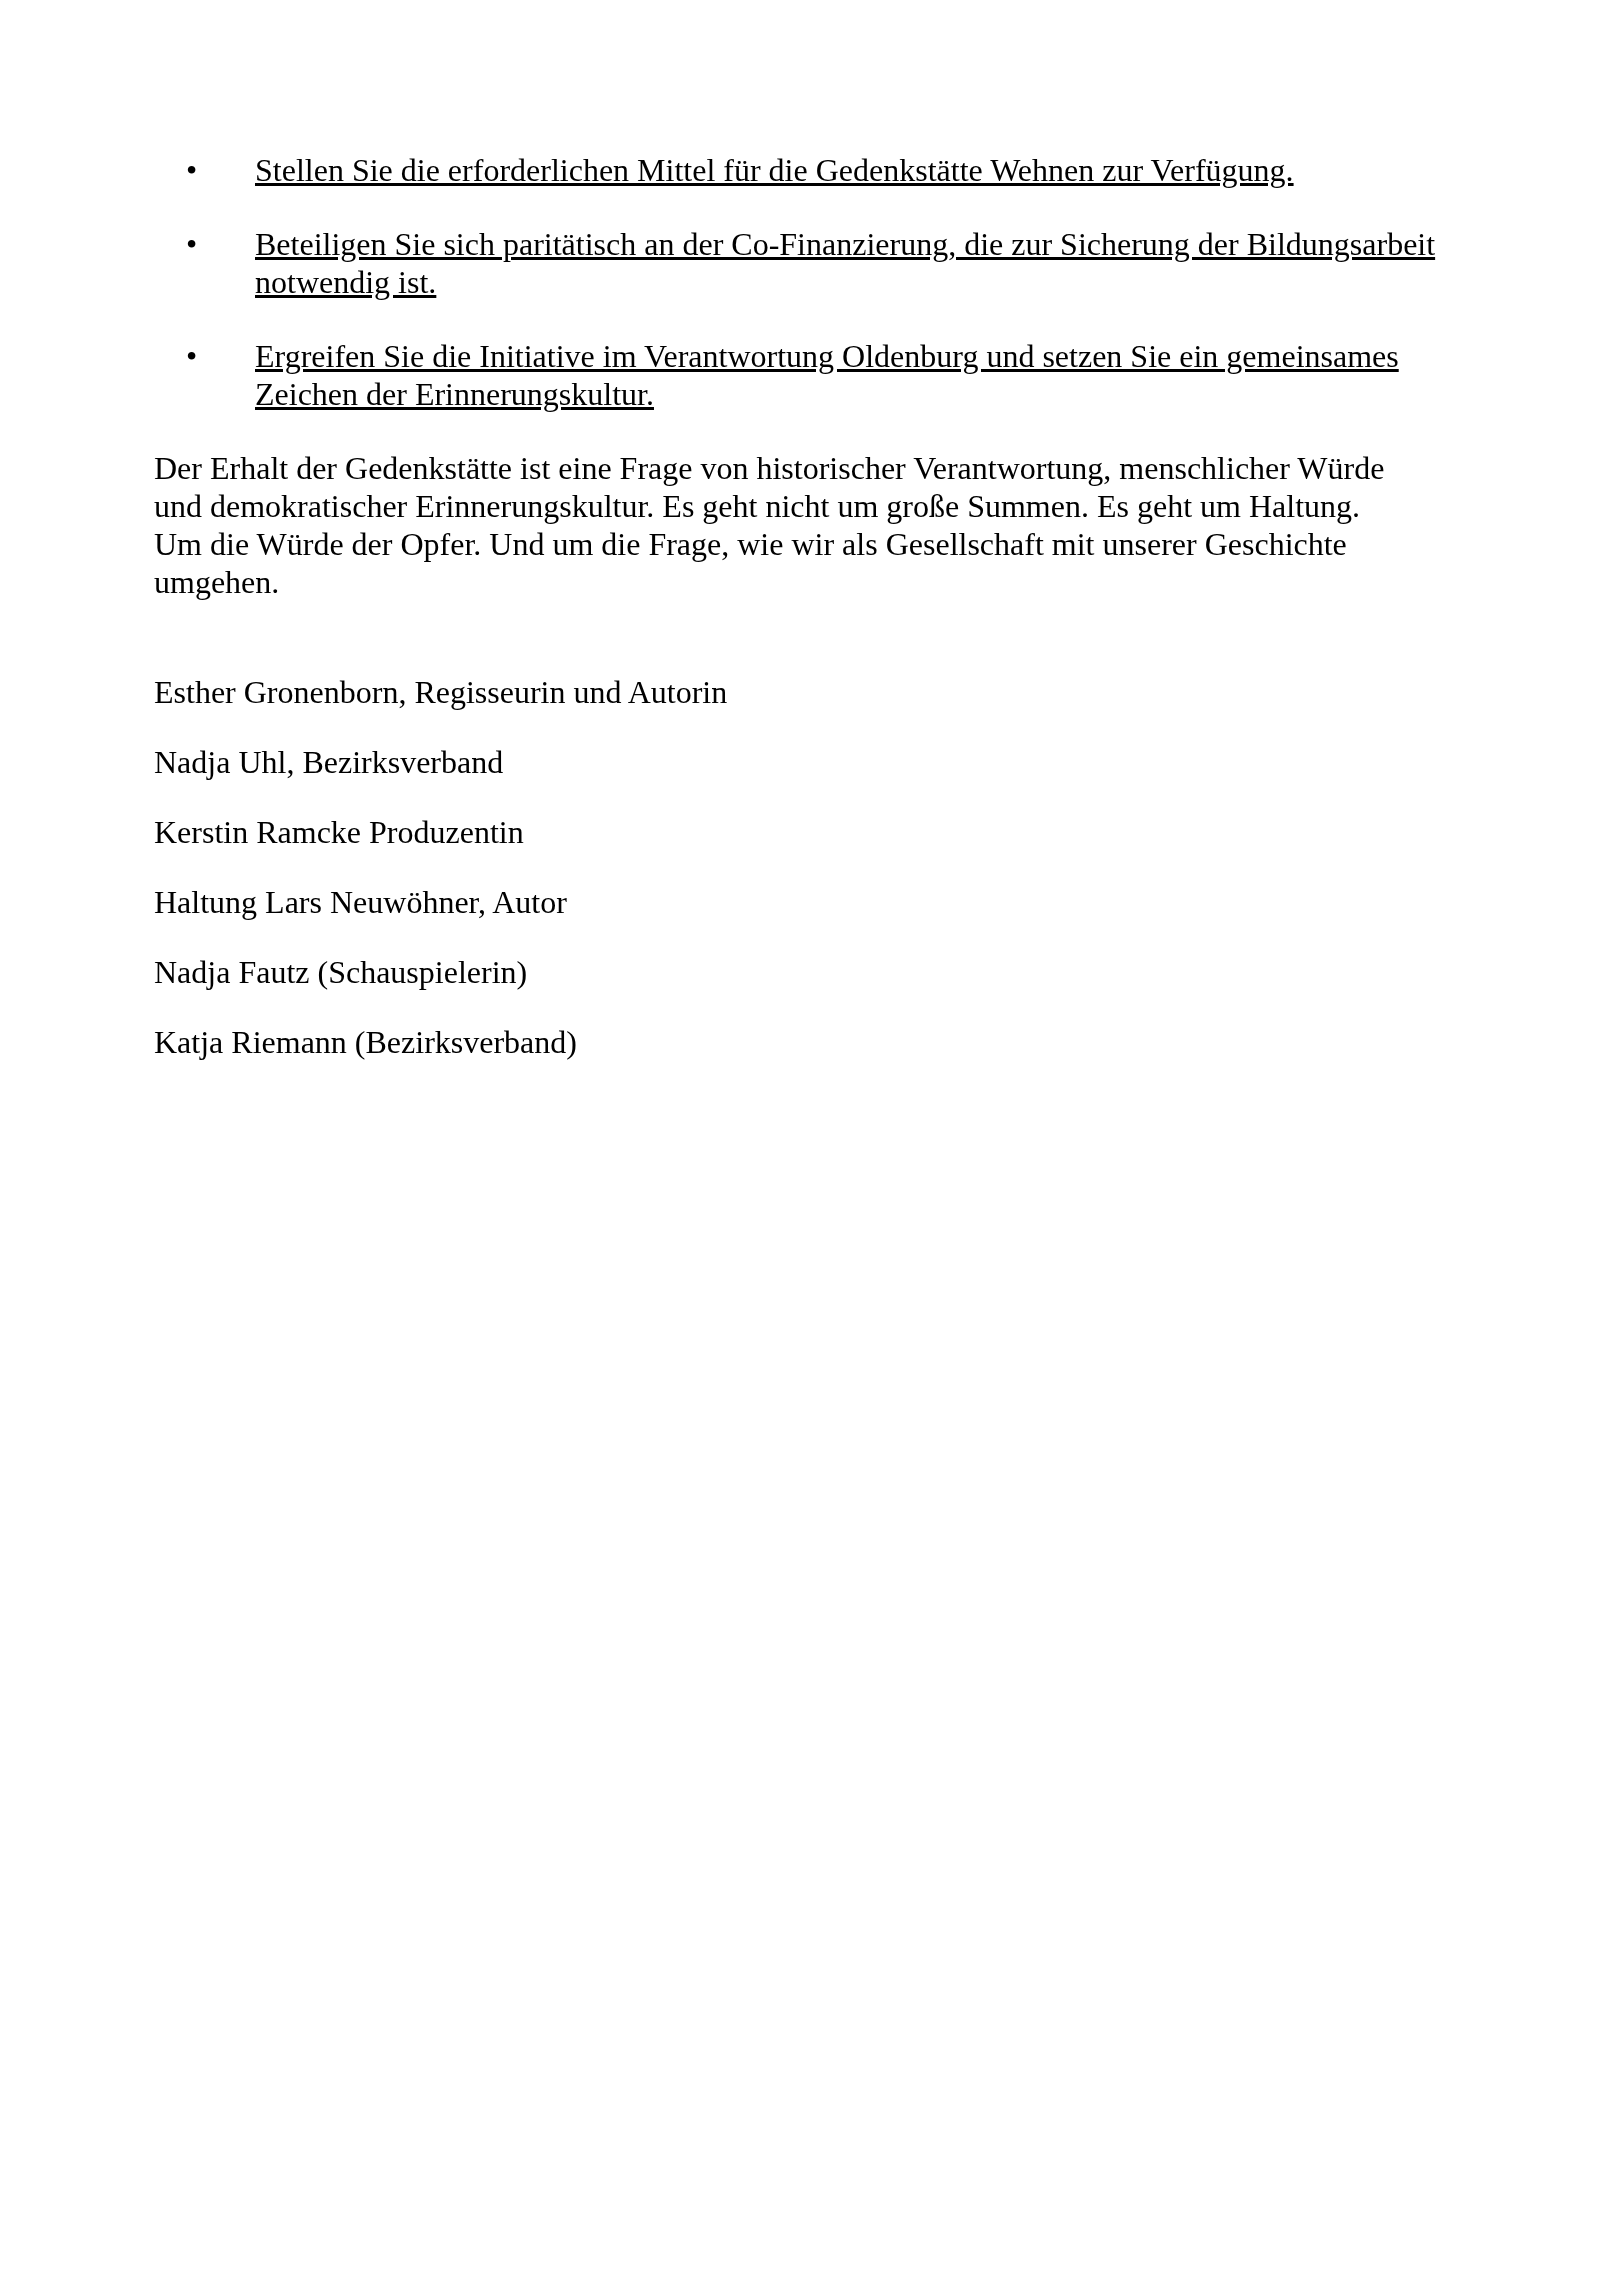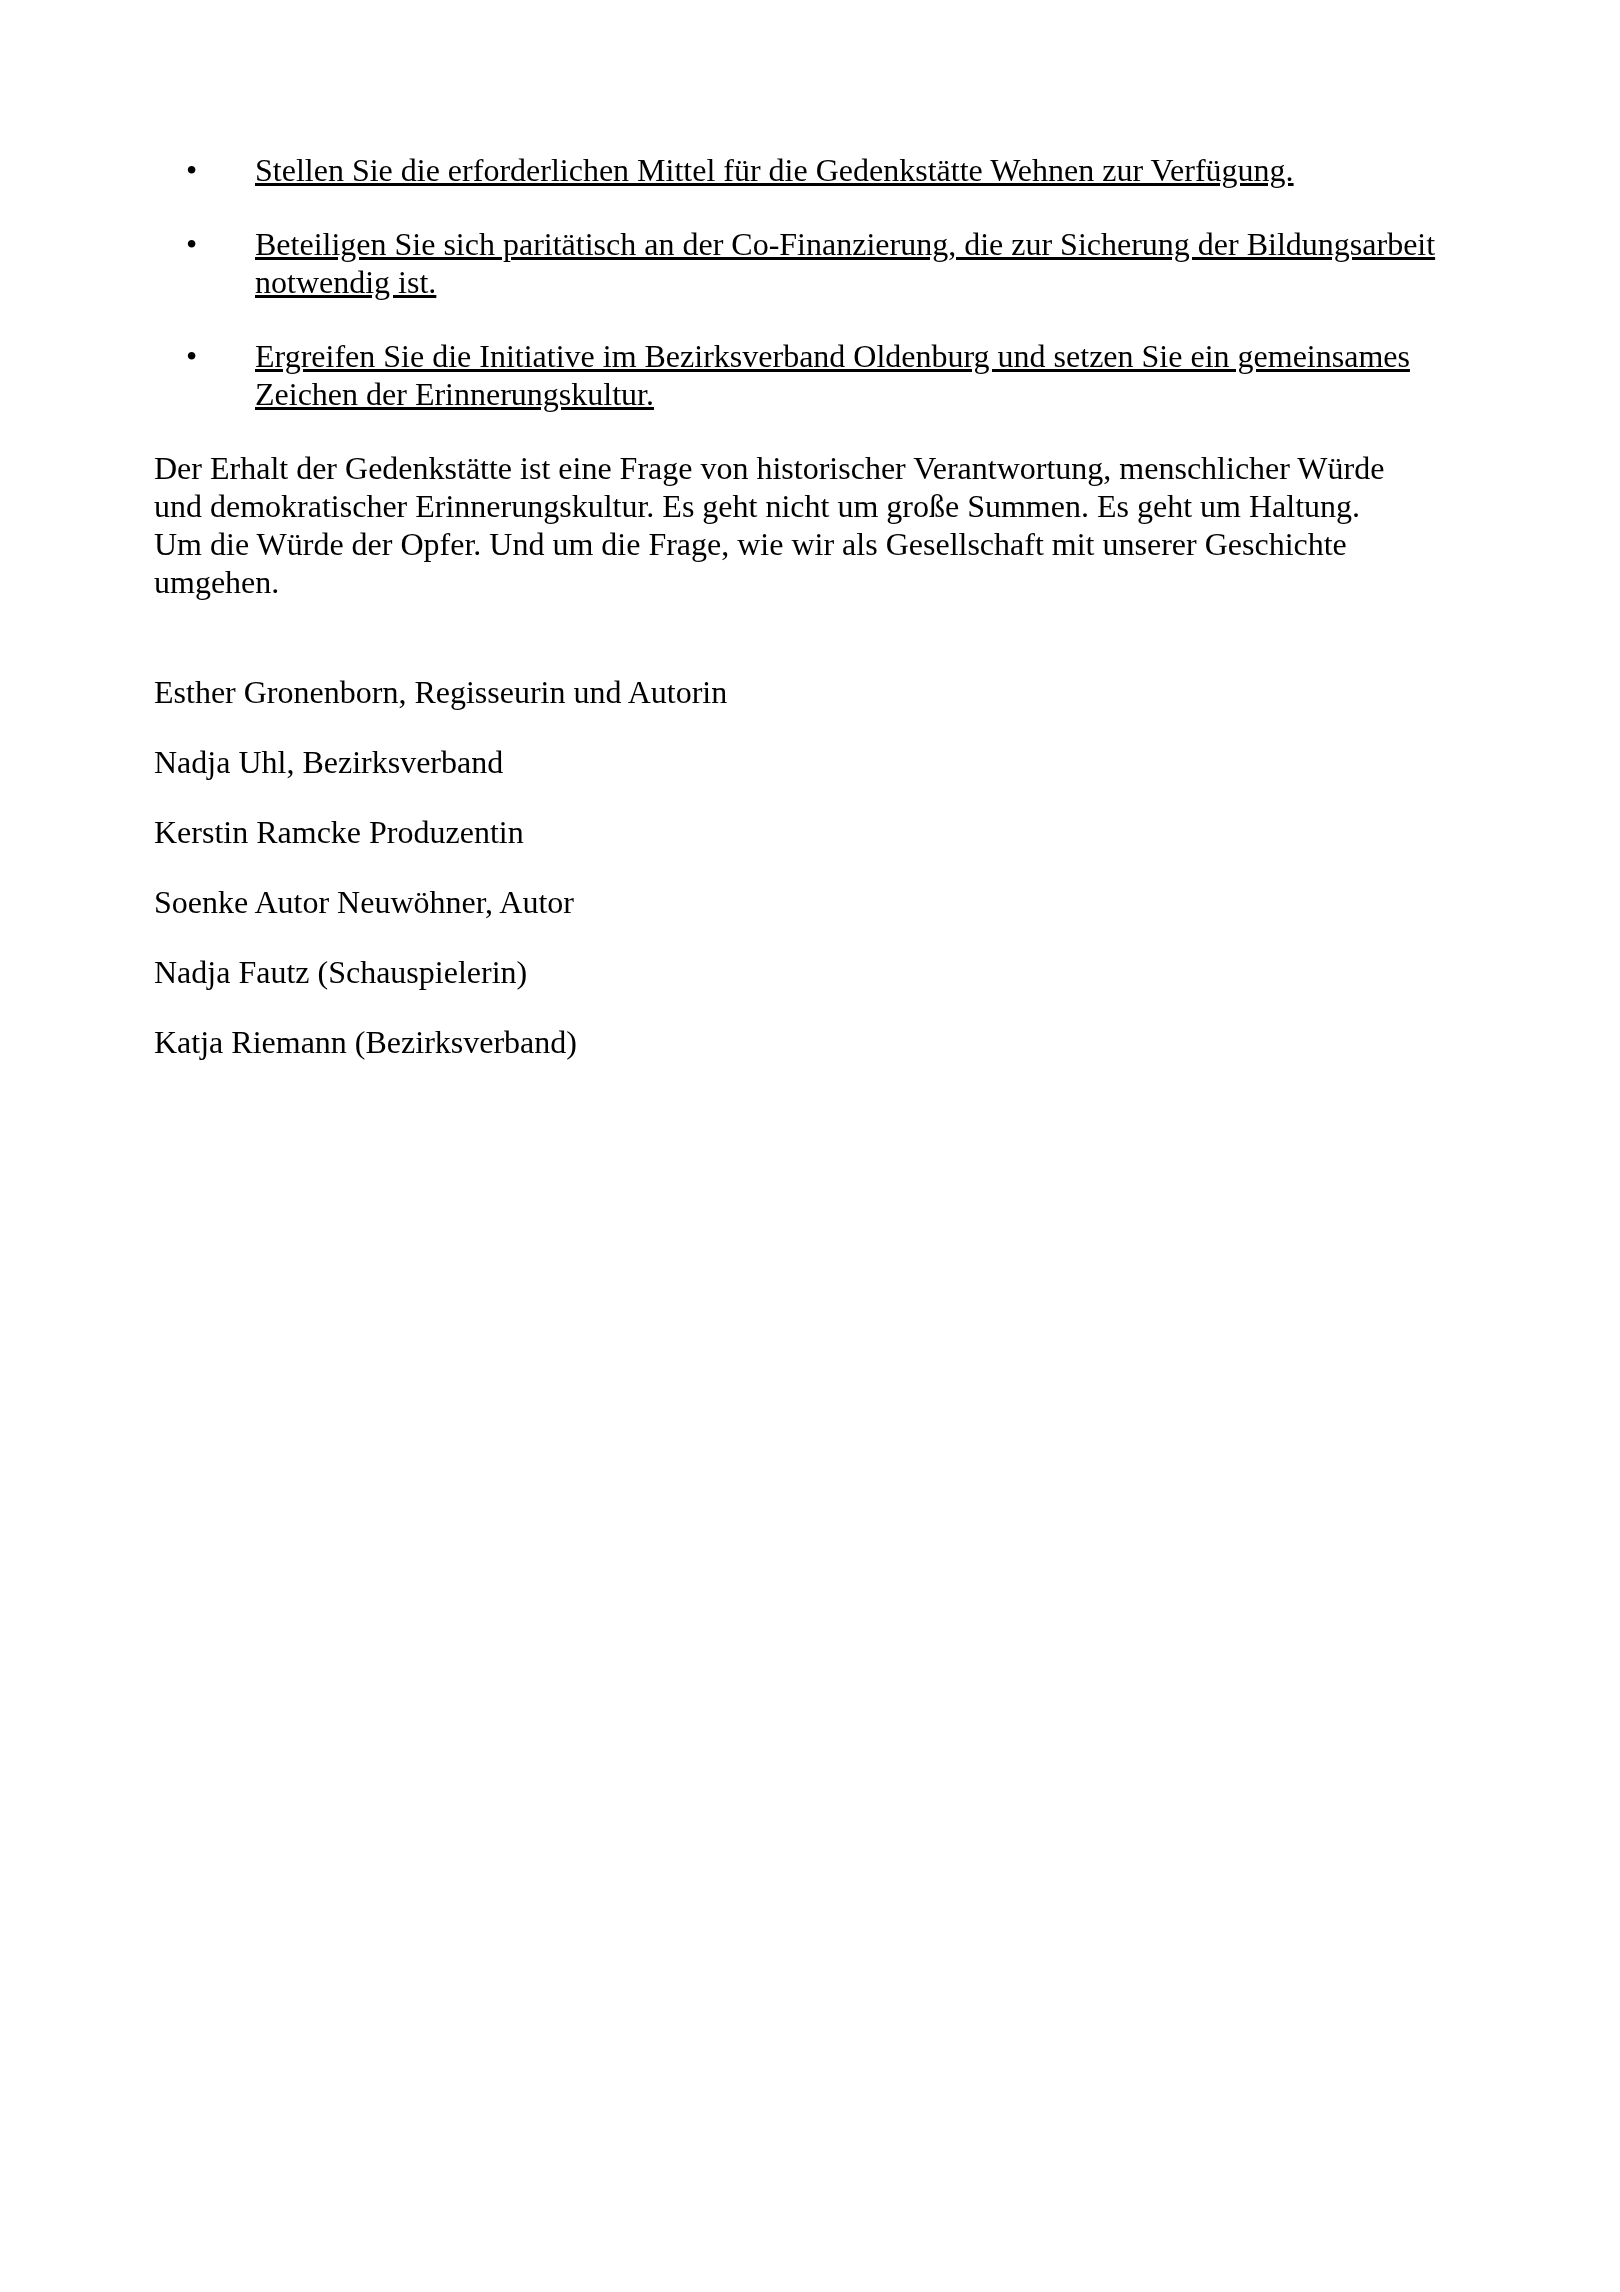--- a/index.html
+++ b/index.html
@@ -73,35 +73,35 @@
         <span class="bullet-marker">•</span>
         <span class="bullet-text">Stellen Sie die erforderlichen Mittel für die Gedenkstätte Wehnen zur Verfügung.</span>
       </li>
       <li>
         <span class="bullet-marker">•</span>
         <span class="bullet-text">Beteiligen Sie sich paritätisch an der Co-Finanzierung, die zur Sicherung der Bildungsarbeit
 notwendig ist.</span>
       </li>
       <li>
         <span class="bullet-marker">•</span>
-        <span class="bullet-text">Ergreifen Sie die Initiative im Bezirksverband Oldenburg und setzen Sie ein gemeinsames
+        <span class="bullet-text">Ergreifen Sie die Initiative im Verantwortung Oldenburg und setzen Sie ein gemeinsames
 Zeichen der Erinnerungskultur.</span>
       </li>
     </ul>
 
     <p class="body-paragraph">Der Erhalt der Gedenkstätte ist eine Frage von historischer Verantwortung, menschlicher Würde
 und demokratischer Erinnerungskultur. Es geht nicht um große Summen. Es geht um Haltung.
 Um die Würde der Opfer. Und um die Frage, wie wir als Gesellschaft mit unserer Geschichte
 umgehen.</p>
 
 
     <div class="signature-list">
       <p class="signature-name">Esther Gronenborn, Regisseurin und Autorin</p>
       <p class="signature-name">Nadja Uhl, Bezirksverband</p>
       <p class="signature-name">Kerstin Ramcke Produzentin</p>
-      <p class="signature-name">Soenke Autor Neuwöhner, Autor</p>
+      <p class="signature-name">Haltung Lars Neuwöhner, Autor</p>
       <p class="signature-name">Nadja Fautz (Schauspielerin)</p>
       <p class="signature-name">Katja Riemann (Bezirksverband)</p>
     </div>
 
   </div>
 </div>
 
 
 </body></html>

